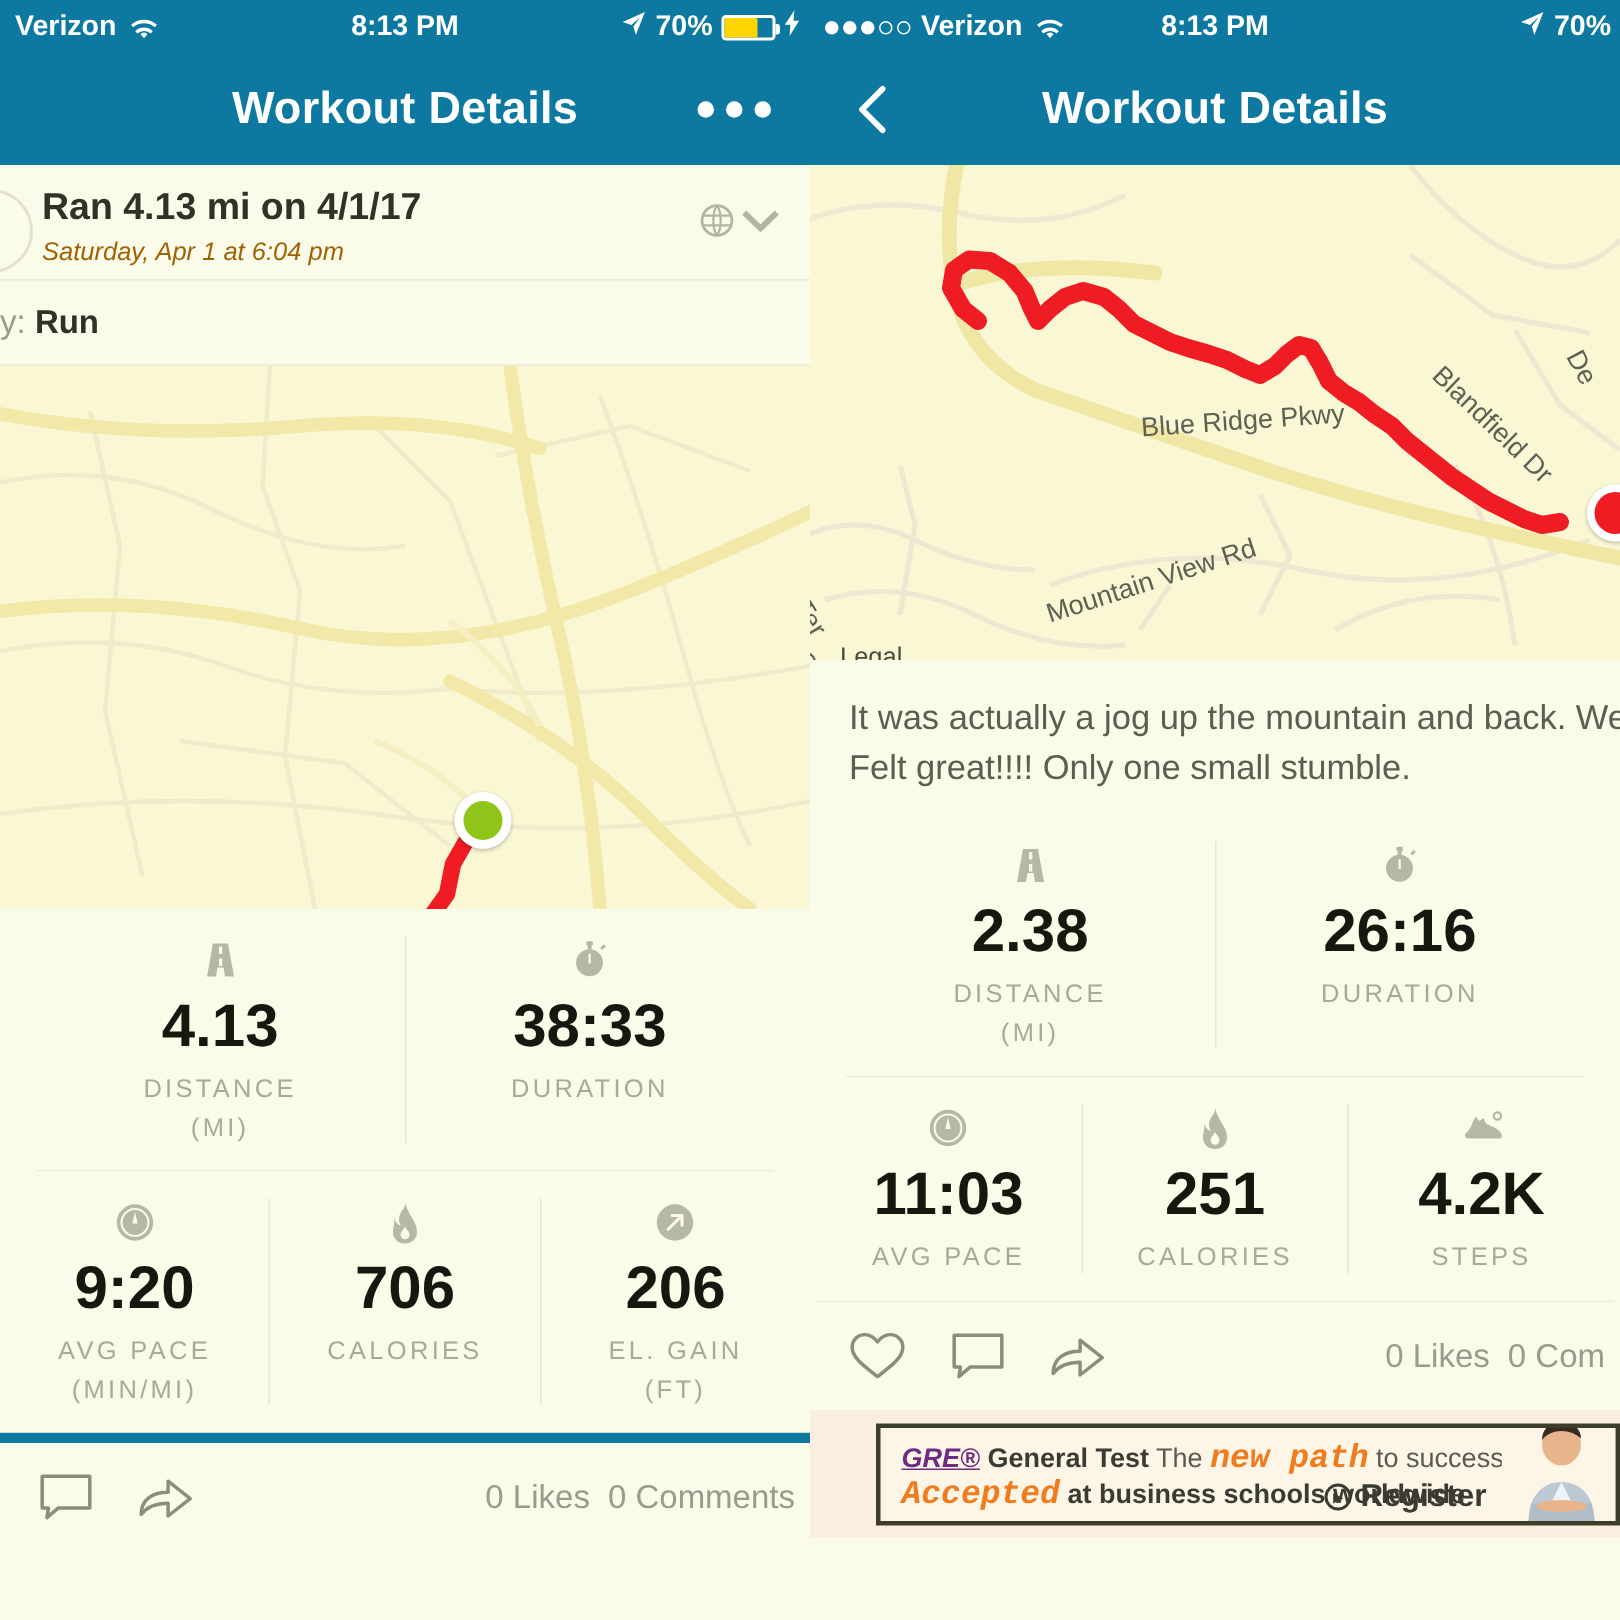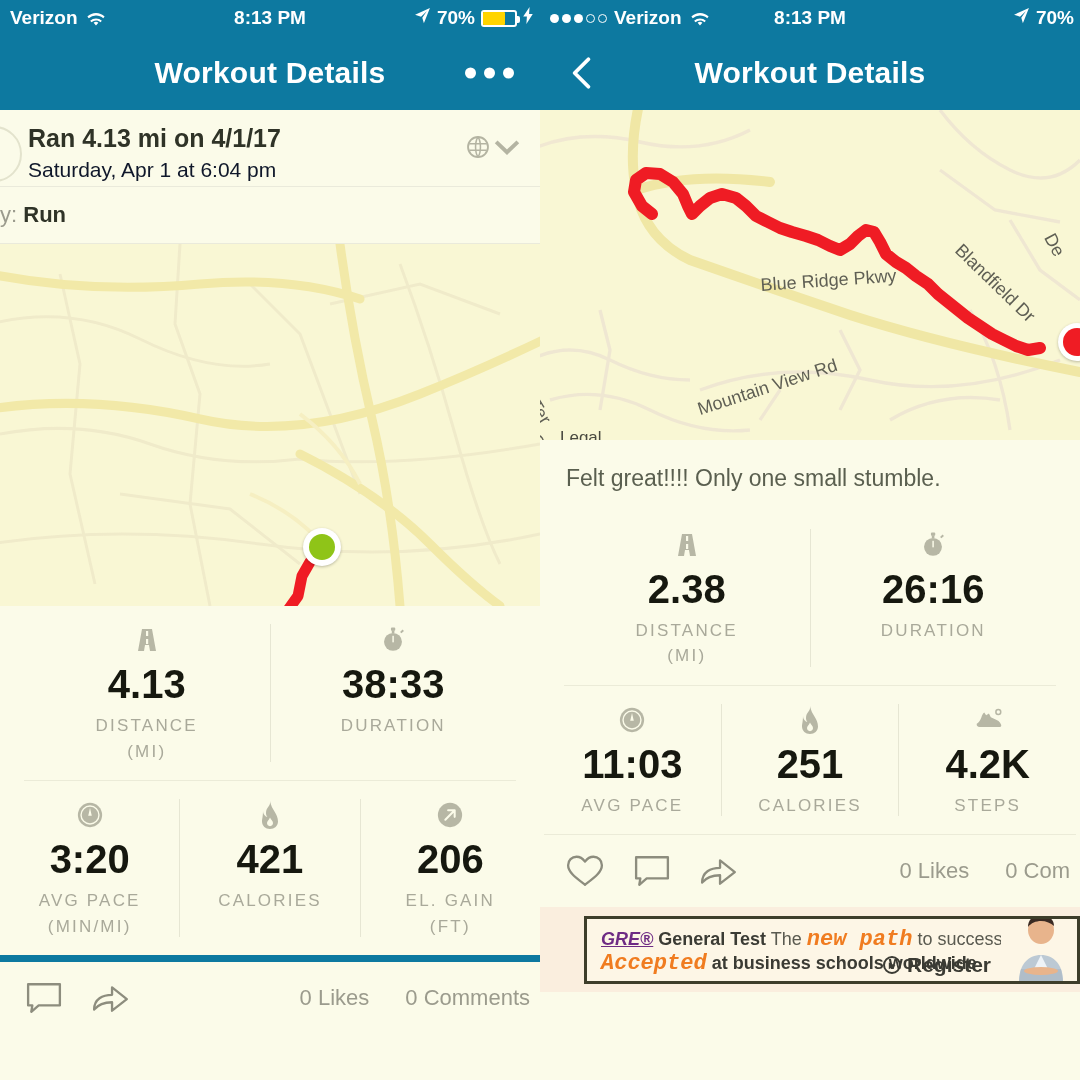--- a/index.html
+++ b/index.html
@@ -34,21 +34,21 @@
   .navbar .ellipsis i { width:11px; height:11px; border-radius:50%; background:#fff; display:block; }
   .navbar .backbtn { position:absolute; left:20px; top:50%; transform:translateY(-50%);
                      width:44px; height:44px; cursor:pointer; }
   .navbar .backbtn svg { width:44px; height:44px; }
 
   
   .wo-head { position:relative; background:#fbfbe9; padding:14px 0 16px 0; height:76px; }
   .avatar { position:absolute; left:-34px; top:16px; width:56px; height:56px; border-radius:50%;
             border:2px solid #e3e3cd; background:#fbfbe9; }
   .wo-title { position:absolute; left:28px; top:14px; font-size:25px; font-weight:bold; color:#2f3327; }
-  .wo-sub { position:absolute; left:28px; top:48px; font-size:21px; color:#0f172a; }
+  .wo-sub { position:absolute; left:28px; top:48px; font-size:17px; color:#a16207;font-style:italic; }
   .privacy { position:absolute; right:20px; top:24px; display:flex; align-items:center; gap:3px; cursor:pointer; }
   .privacy svg { width:26px; height:26px; }
 
   .activity-row { position:relative; border-top:1px solid #eaeadb; border-bottom:1px solid #eaeadb;
                   height:58px; display:flex; align-items:center; background:#fbfbe9; }
   .activity-row .lbl { position:absolute; left:-22px; font-size:22px; color:#9b9b8d; white-space:nowrap; }
   .activity-row .lbl b { color:#2f3327; }
 
   
   .map { position:relative; background:#f9f7d4; overflow:hidden; }
@@ -75,21 +75,21 @@
   .stat .ico svg { display:block; }
   .stat .val { font-size:40px; font-weight:bold; color:#16180f; line-height:1.1; }
   .stat .lab { font-size:17px; letter-spacing:2.2px; color:#a9a99a; margin-top:7px; text-align:center; line-height:1.5; }
   .vdiv { width:1px; background:#e6e6d3; margin:18px 0; }
   .hdiv { height:1px; background:#ebebd8; }
 
   
   .social { display:flex; align-items:center; height:72px; position:relative; background:#fbfbe9; }
   .social .icons { display:flex; align-items:center; gap:30px; padding-left:26px; }
   .social .icons svg { display:block; }
-  .social .counts { position:absolute; right:10px; display:flex; gap:36px;
+  .social .counts { position:absolute; right:10px; display:flex; gap:12px;
                     font-size:22px; color:#9b9b8d; white-space:nowrap; }
 
   .progressbar { height:7px; background:#0d79a0; }
 
   
   .ad-wrap { background:#faeede; padding:9px 0 9px 44px; height:85px; }
   .ad { position:relative; height:68px; background:#fdf6e6; border:3px solid #3d3d2a; overflow:hidden; }
   .ad .l1 { position:absolute; left:14px; top:8px; font-size:18px; white-space:nowrap; }
   .ad .l2 { position:absolute; left:14px; top:32px; font-size:18px; white-space:nowrap; }
   .ad .gre { font-style:italic; font-weight:bold; color:#6e2b84;text-decoration:underline; }
@@ -243,34 +243,34 @@
 
     <div class="stats-row">
       <div class="stat">
         <div class="ico">
           <svg viewBox="0 0 30 30" width="28" height="28">
               <circle cx="15" cy="15" r="13" fill="#b7b7a5"></circle>
               <circle cx="15" cy="15" r="9.6" fill="none" stroke="#fbfbe9" stroke-width="1.5"></circle>
               <path d="M15 7.5l1.9 8.2h-3.8z" fill="#fbfbe9"></path>
             </svg>
         </div>
-        <div class="val">3:20</div>
+        <div class="val">9:20</div>
         <div class="lab">
           <span>AVG PACE</span><br><span>(MIN/MI)</span>
         </div>
       </div>
       <div class="vdiv"></div>
       <div class="stat">
         <div class="ico">
           <svg viewBox="0 0 24 30" width="24" height="30">
               <path d="M12 1c1 5-4 6-4 12 0 1.6.5 3 1.4 4-2.5-.4-4.4-2.9-4.4-6.4C5 17 4 19 4 21.5 4 26 7.6 29 12 29s8-3 8-7.5C20 13.5 13.8 10.6 12 1z" fill="#b7b7a5"></path>
               <path d="M12 17.5c.8 2.4 3 3.3 3 5.6 0 1.8-1.3 3.1-3 3.1s-3-1.3-3-3.1c0-1.9 2-3 3-5.6z" fill="#fbfbe9"></path>
             </svg>
         </div>
-        <div class="val">421</div>
+        <div class="val">706</div>
         <div class="lab">CALORIES</div>
       </div>
       <div class="vdiv"></div>
       <div class="stat">
         <div class="ico">
           <svg viewBox="0 0 30 30" width="28" height="28">
               <circle cx="15" cy="15" r="13" fill="#b7b7a5"></circle>
               <path d="M10 20L20 10M13 10h7v7" fill="none" stroke="#fbfbe9" stroke-width="2.2" stroke-linecap="round" stroke-linejoin="round"></path>
             </svg>
         </div>
@@ -377,20 +377,21 @@
       <div class="maplabel" style="left: 220px; top: 165px; transform: rotate(-4deg); transform-origin: left top;">Blue Ridge Pkwy</div>
       <div class="maplabel" style="left: 425px; top: 130px; transform: rotate(44deg); transform-origin: left top;">Blandfield Dr</div>
       <div class="maplabel" style="left: 155px; top: 290px; transform: rotate(-18deg); transform-origin: left top;">Mountain View Rd</div>
       <div class="maplabel" style="left: 518px; top: 120px; transform: rotate(62deg); transform-origin: left top;">De</div>
       <div class="maplabel" style="left: 2px; top: 286px; transform: rotate(58deg); transform-origin: left top;">Ter</div>
       <div class="maplabel" style="left: 2px; top: 320px; transform: rotate(58deg); transform-origin: left top;">Cir</div>
       <div class="legal" style="left:20px; top:302px;">Legal</div>
     </div>
 
     <div class="note">
+      <div>It was actually a jog up the mountain and back. We</div>
       <div>Felt great!!!! Only one small stumble.</div>
     </div>
 
     <div class="stats-row" style="padding:0 24px;">
       <div class="stat">
         <div class="ico">
           <svg viewBox="0 0 30 28" width="30" height="28">
               <path d="M10 3h10l4 22h-6l-1-6h-4l-1 6H6z" fill="#b7b7a5"></path>
               <rect x="14" y="5" width="2.2" height="5" fill="#fbfbe9"></rect>
               <rect x="14" y="13" width="2.2" height="5" fill="#fbfbe9"></rect>

